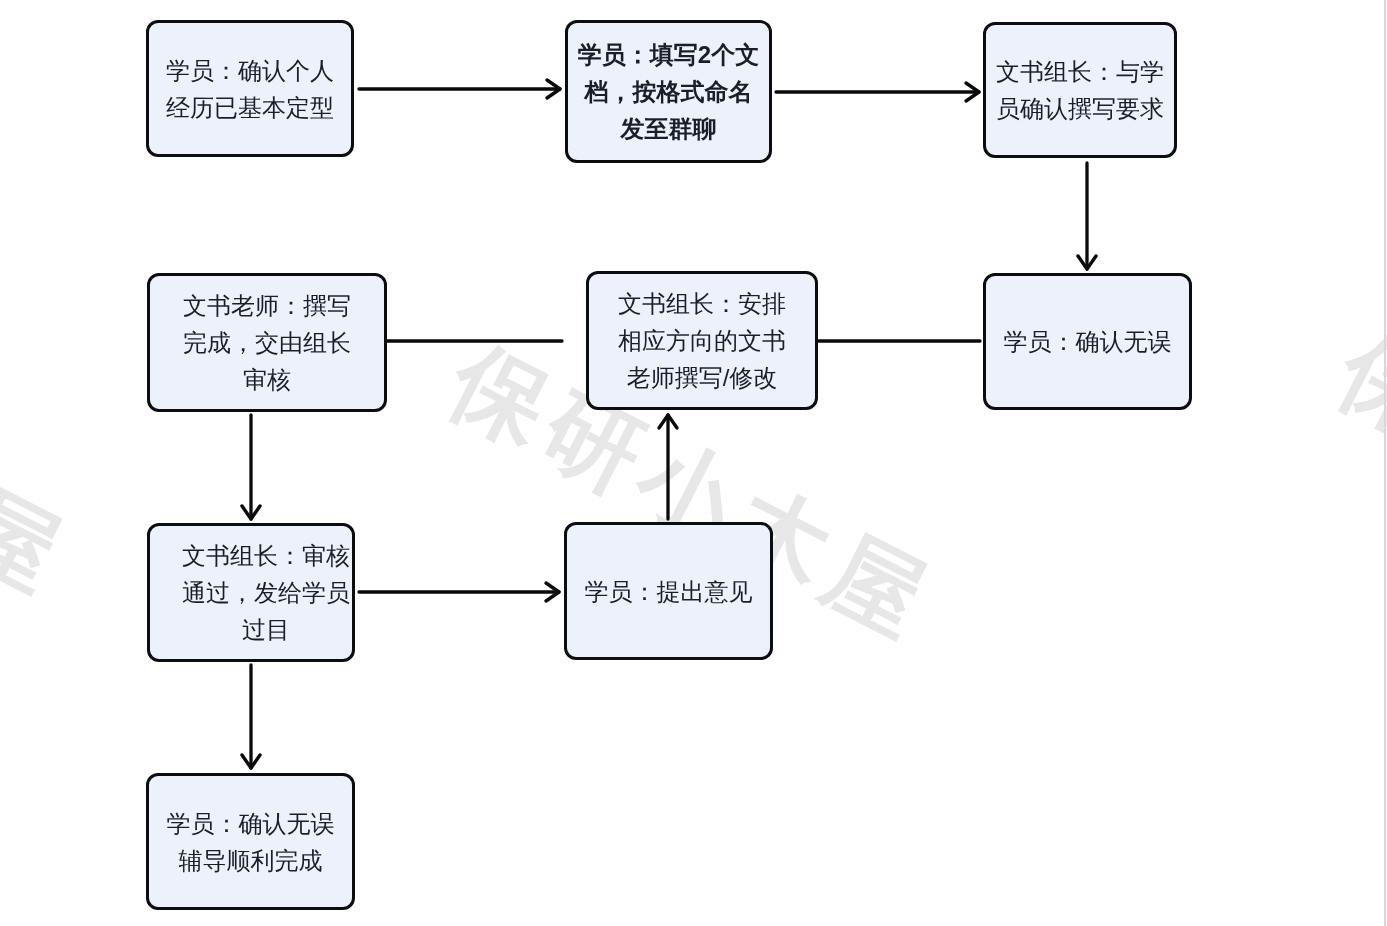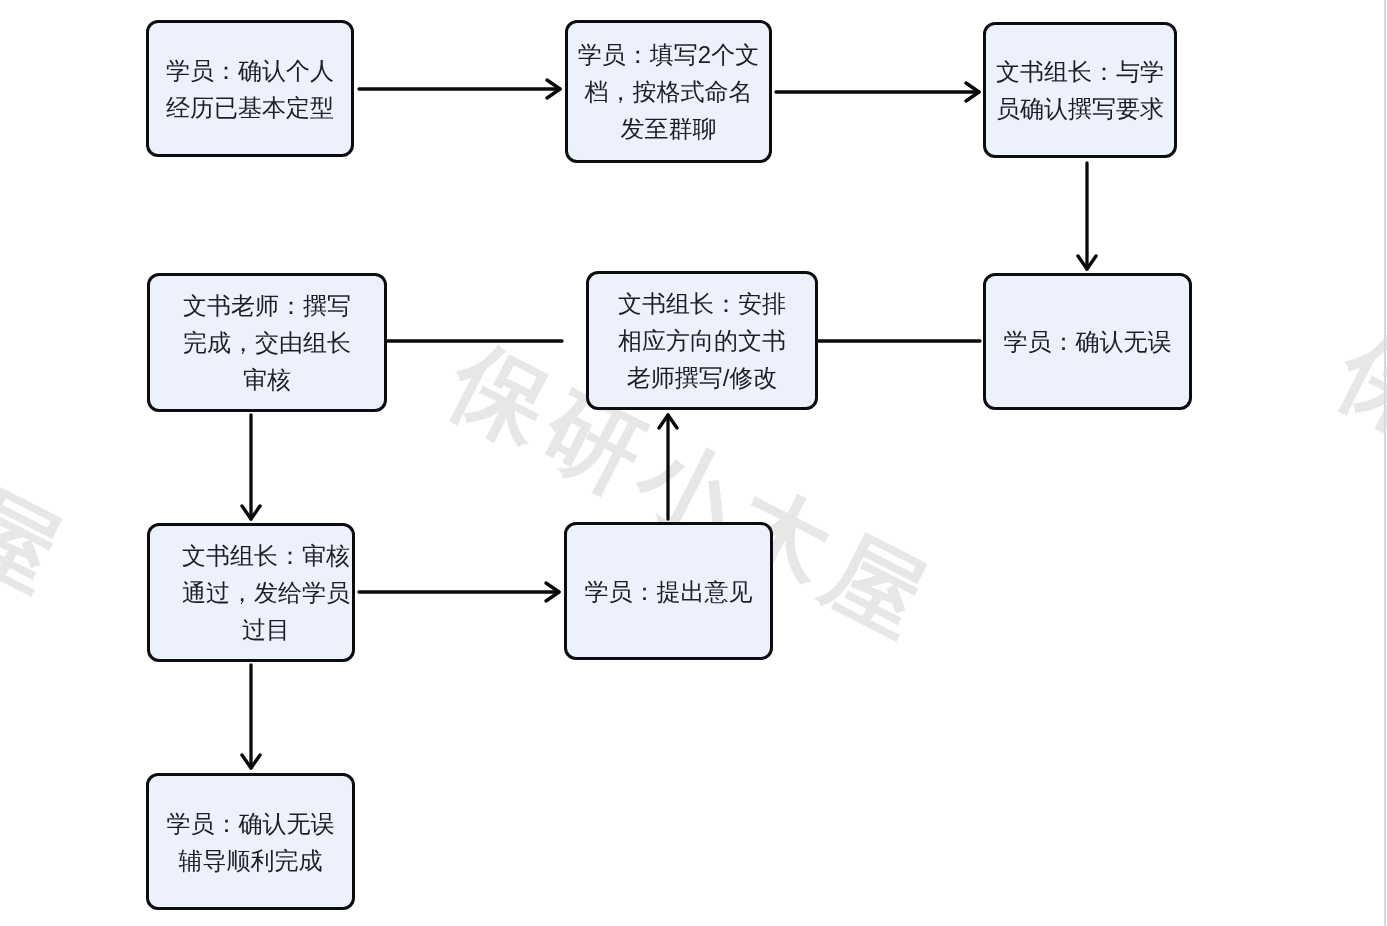--- a/index.html
+++ b/index.html
@@ -90,21 +90,21 @@
       <line x1="562" y1="341" x2="360" y2="341" marker-end="url(#chev)"></line>
       <line x1="251" y1="415" x2="251" y2="519" marker-end="url(#chev)"></line>
       <line x1="359" y1="592" x2="559" y2="592" marker-end="url(#chev)"></line>
       <line x1="668" y1="519" x2="668" y2="415" marker-end="url(#chev)"></line>
       <line x1="251" y1="665" x2="251" y2="768" marker-end="url(#chev)"></line>
     </g>
   </svg>
 
   <div class="flow-node" style="left:146px; top:20px;  width:208px; height:137px;">学员：确认个人
 经历已基本定型</div>
-  <div class="flow-node" style="left:565px; top:20px;  width:207px; height:143px;">学员：填写2个文
+  <div class="flow-node" style="left:565px; top:20px;  width:207px; height:143px;font-weight:bold;">学员：填写2个文
 档，按格式命名
 发至群聊</div>
   <div class="flow-node" style="left:983px; top:22px;  width:194px; height:136px;">文书组长：与学
 员确认撰写要求</div>
   <div class="flow-node" style="left:983px; top:273px; width:209px; height:137px;">学员：确认无误</div>
   <div class="flow-node" style="left:565px; top:271px; width:232px; height:139px;margin-left:21px;">文书组长：安排
 相应方向的文书
 老师撰写/修改</div>
   <div class="flow-node" style="left:147px; top:273px; width:240px; height:139px;">文书老师：撰写
 完成，交由组长

